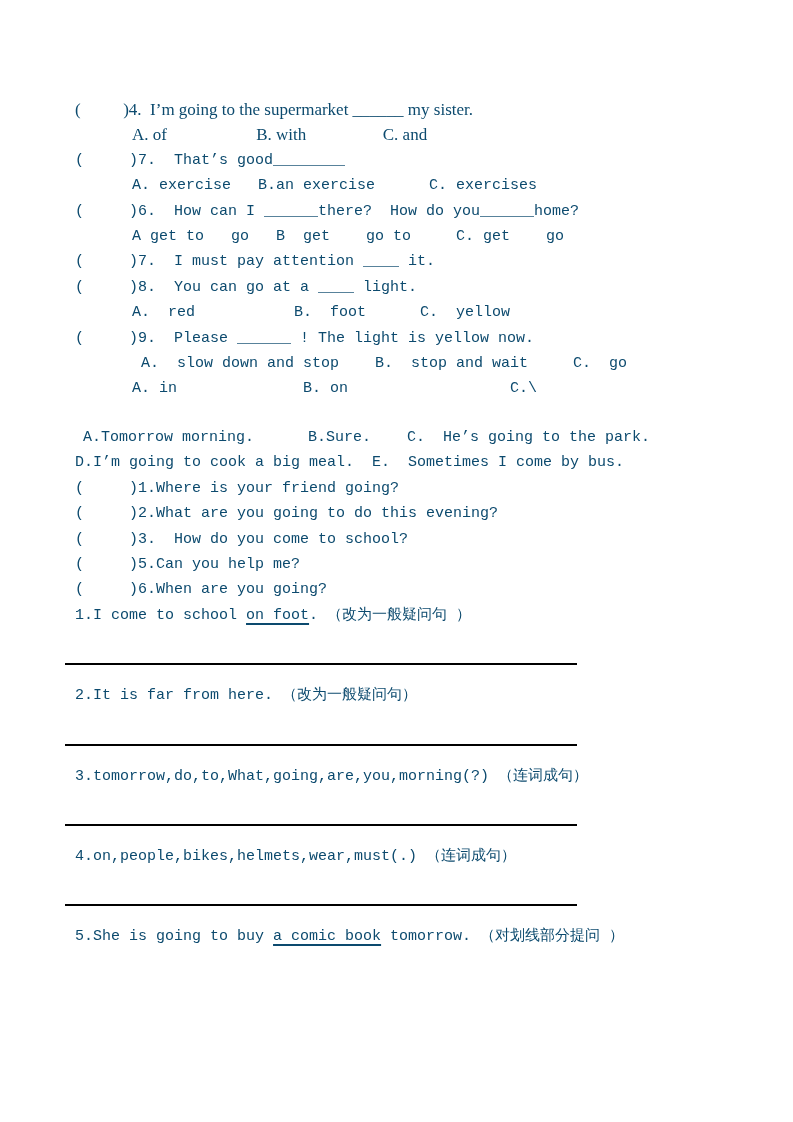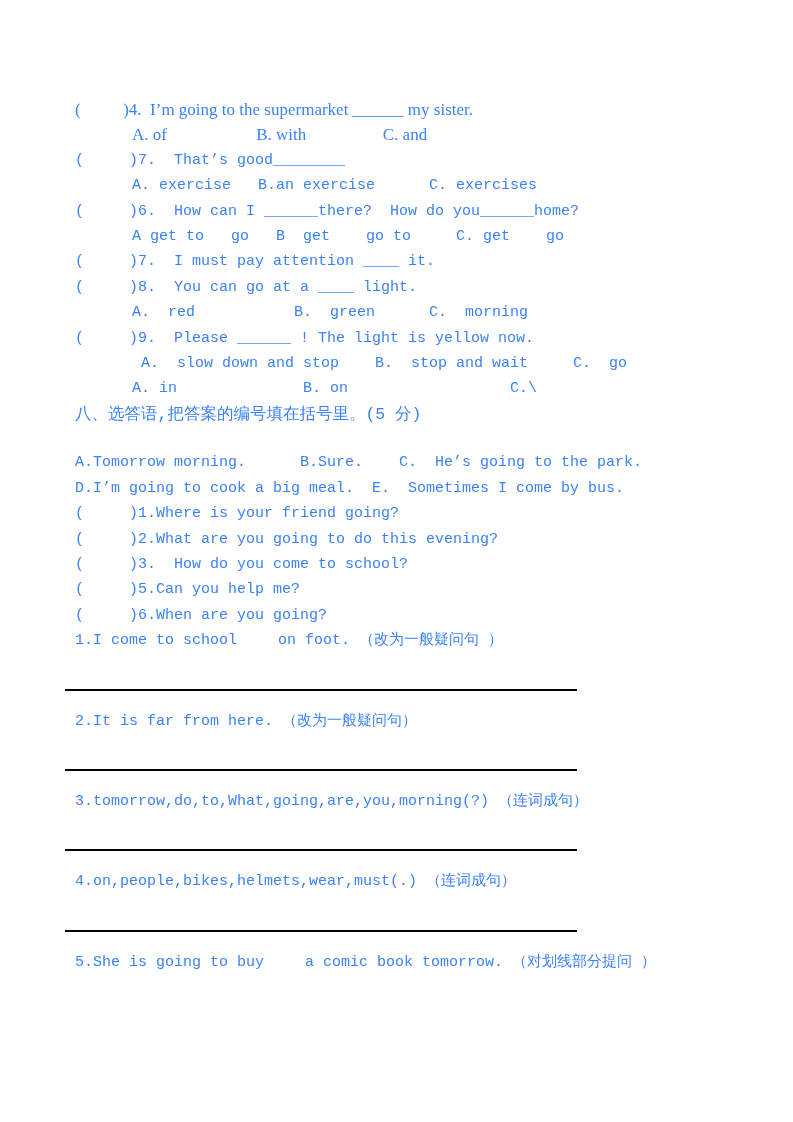--- a/index.html
+++ b/index.html
@@ -7,70 +7,69 @@
     margin: 0;
     padding: 0;
     background: #ffffff;
   }
   .doc {
     position: relative;
     width: 793px;
     height: 1122px;
     margin: 0 auto;
     background: #ffffff;
-    color: #3b82f6;
+    color: #0c4a6e;
     box-sizing: border-box;
     padding: 97px 30px 0 75px;
     overflow: hidden;
     font-family: "Liberation Mono", "DejaVu Sans Mono", monospace;
   }
   .line {
     white-space: pre;
     line-height: 25.4px;
     font-size: 15px;
     font-family: "Liberation Mono", "DejaVu Sans Mono", monospace;
   }
   .serif {
     font-family: "Liberation Serif", "DejaVu Serif", serif;
     font-size: 17px;
   }
   .opt { padding-left: 57px; }
   .cn  { font-size: 16.5px; }
-  .mt23 { margin-top: 23px; }
+  .mt23 { margin-top: 23px; margin-left: 8px; }
   .rule {
     border-top: 2px solid #000000;
     width: 512px;
     margin-left: -10px;
     margin-top: 35px;
     margin-bottom: 18px;
     height: 0;
   }
   .u {
+    text-decoration: underline;
     text-decoration-thickness: 1.5px;
     text-underline-offset: 4px;
-    margin-left: 32px;
   }
 </style>
 </head>
 <body>
 
 <div class="doc" id="doc">
     <div class="line serif">(          )4.  I’m going to the supermarket ______ my sister.</div>
     <div class="line serif opt">A. of                     B. with                  C. and</div>
     <div class="line">(     )7.  That’s good________</div>
     <div class="line opt">A. exercise   B.an exercise      C. exercises</div>
     <div class="line">(     )6.  How can I ______there?  How do you______home?</div>
     <div class="line opt">A get to   go   B  get    go to     C. get    go</div>
     <div class="line">(     )7.  I must pay attention ____ it.</div>
     <div class="line">(     )8.  You can go at a ____ light.</div>
-    <div class="line opt">A.  red           B.  green      C.  morning</div>
+    <div class="line opt">A.  red           B.  foot      C.  yellow</div>
     <div class="line">(     )9.  Please ______ ! The light is yellow now.</div>
     <div class="line opt"> A.  slow down and stop    B.  stop and wait     C.  go</div>
     <div class="line opt">A. in              B. on                  C.\</div>
-    <div class="line cn">八、选答语,把答案的编号填在括号里。(5 分)</div>
     <div class="line mt23">A.Tomorrow morning.      B.Sure.    C.  He’s going to the park.</div>
     <div class="line">D.I’m going to cook a big meal.  E.  Sometimes I come by bus.</div>
     <div class="line">(     )1.Where is your friend going?</div>
     <div class="line">(     )2.What are you going to do this evening?</div>
     <div class="line">(     )3.  How do you come to school?</div>
     <div class="line">(     )5.Can you help me?</div>
     <div class="line">(     )6.When are you going?</div>
     <div class="line"><span class="">1.I come to school </span><span class="u">on foot</span><span class="">. （改为一般疑问句 ）</span></div>
     <div class="rule"></div>
     <div class="line"><span class="">2.It is far from here. （改为一般疑问句）</span></div>

